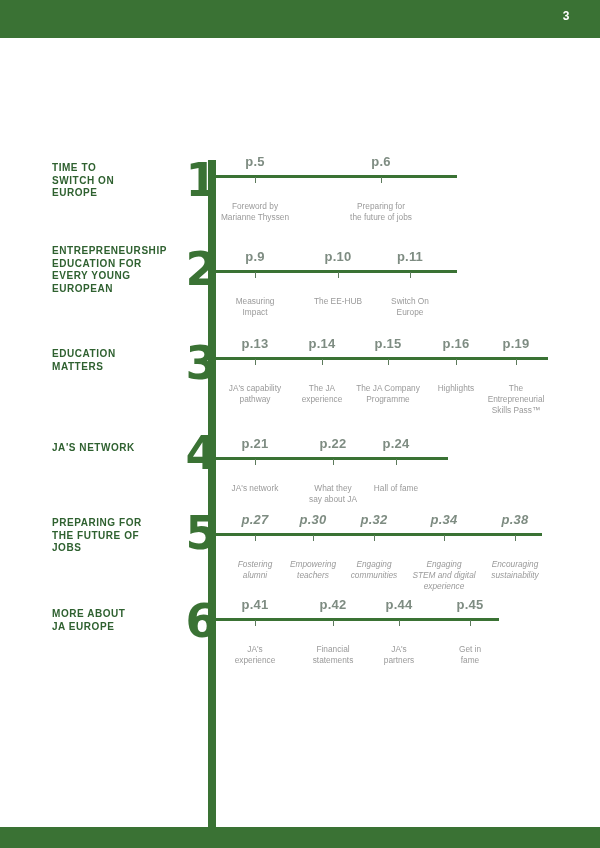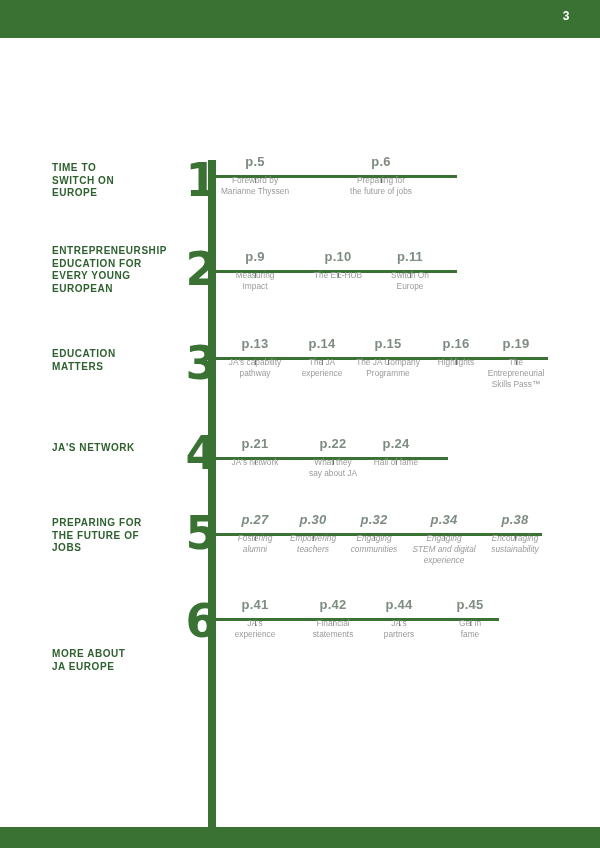--- a/index.html
+++ b/index.html
@@ -110,21 +110,21 @@
     position: absolute;
     left: 47.5px;
     top: 2px;
     width: 1.3px;
     height: 6px;
     background: #5d7a5c;
   }
   .item .desc {
     position: absolute;
     left: 0;
-    top: 0;
+    top: 26px;
     width: 96px;
     color: #9a9a9a;
     font-size: 8.3px;
     line-height: 11px;
   }
 </style>
 </head>
 <body>
 
 <div id="page">
@@ -320,21 +320,21 @@
             <div class="page-label">p.38</div>
             <div class="tick"></div>
             <div class="desc">
               <div>Encouraging</div>
               <div>sustainability</div>
             </div>
           </div>
         </div>
       </div>
       <div class="section-row" style="top: 0px;">
-        <div class="section-title" style="top: 608px; margin-top: 40px;">
+        <div class="section-title" style="top: 608px;">
           <div>MORE ABOUT</div>
           <div>JA EUROPE</div>
         </div>
         <div class="section-numeral" style="top: 598px;">6</div>
         <div class="axis" style="top: 618px; width: 287px;">
           <div class="item" style="left: 43px;">
             <div class="page-label">p.41</div>
             <div class="tick"></div>
             <div class="desc">
               <div>JA's</div>

